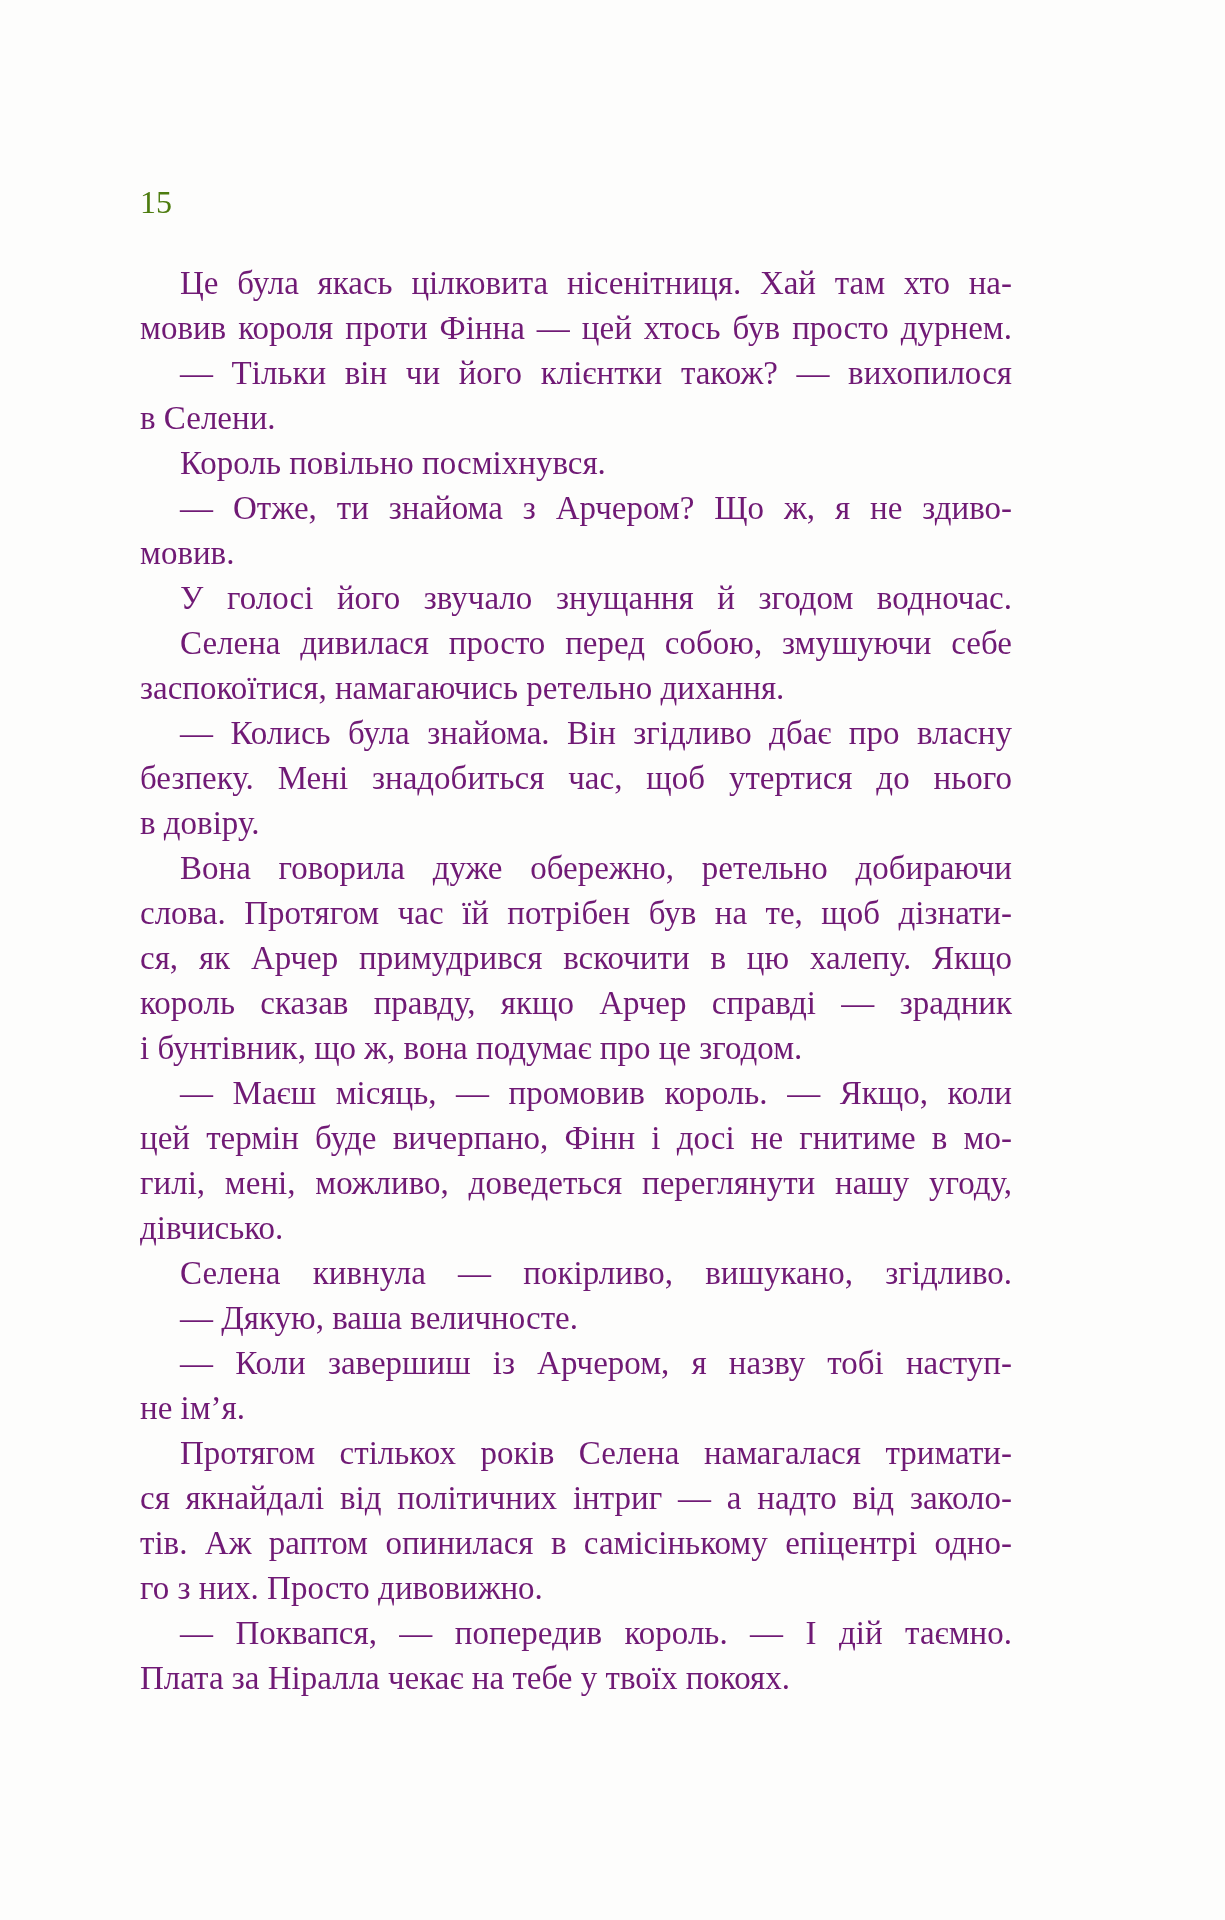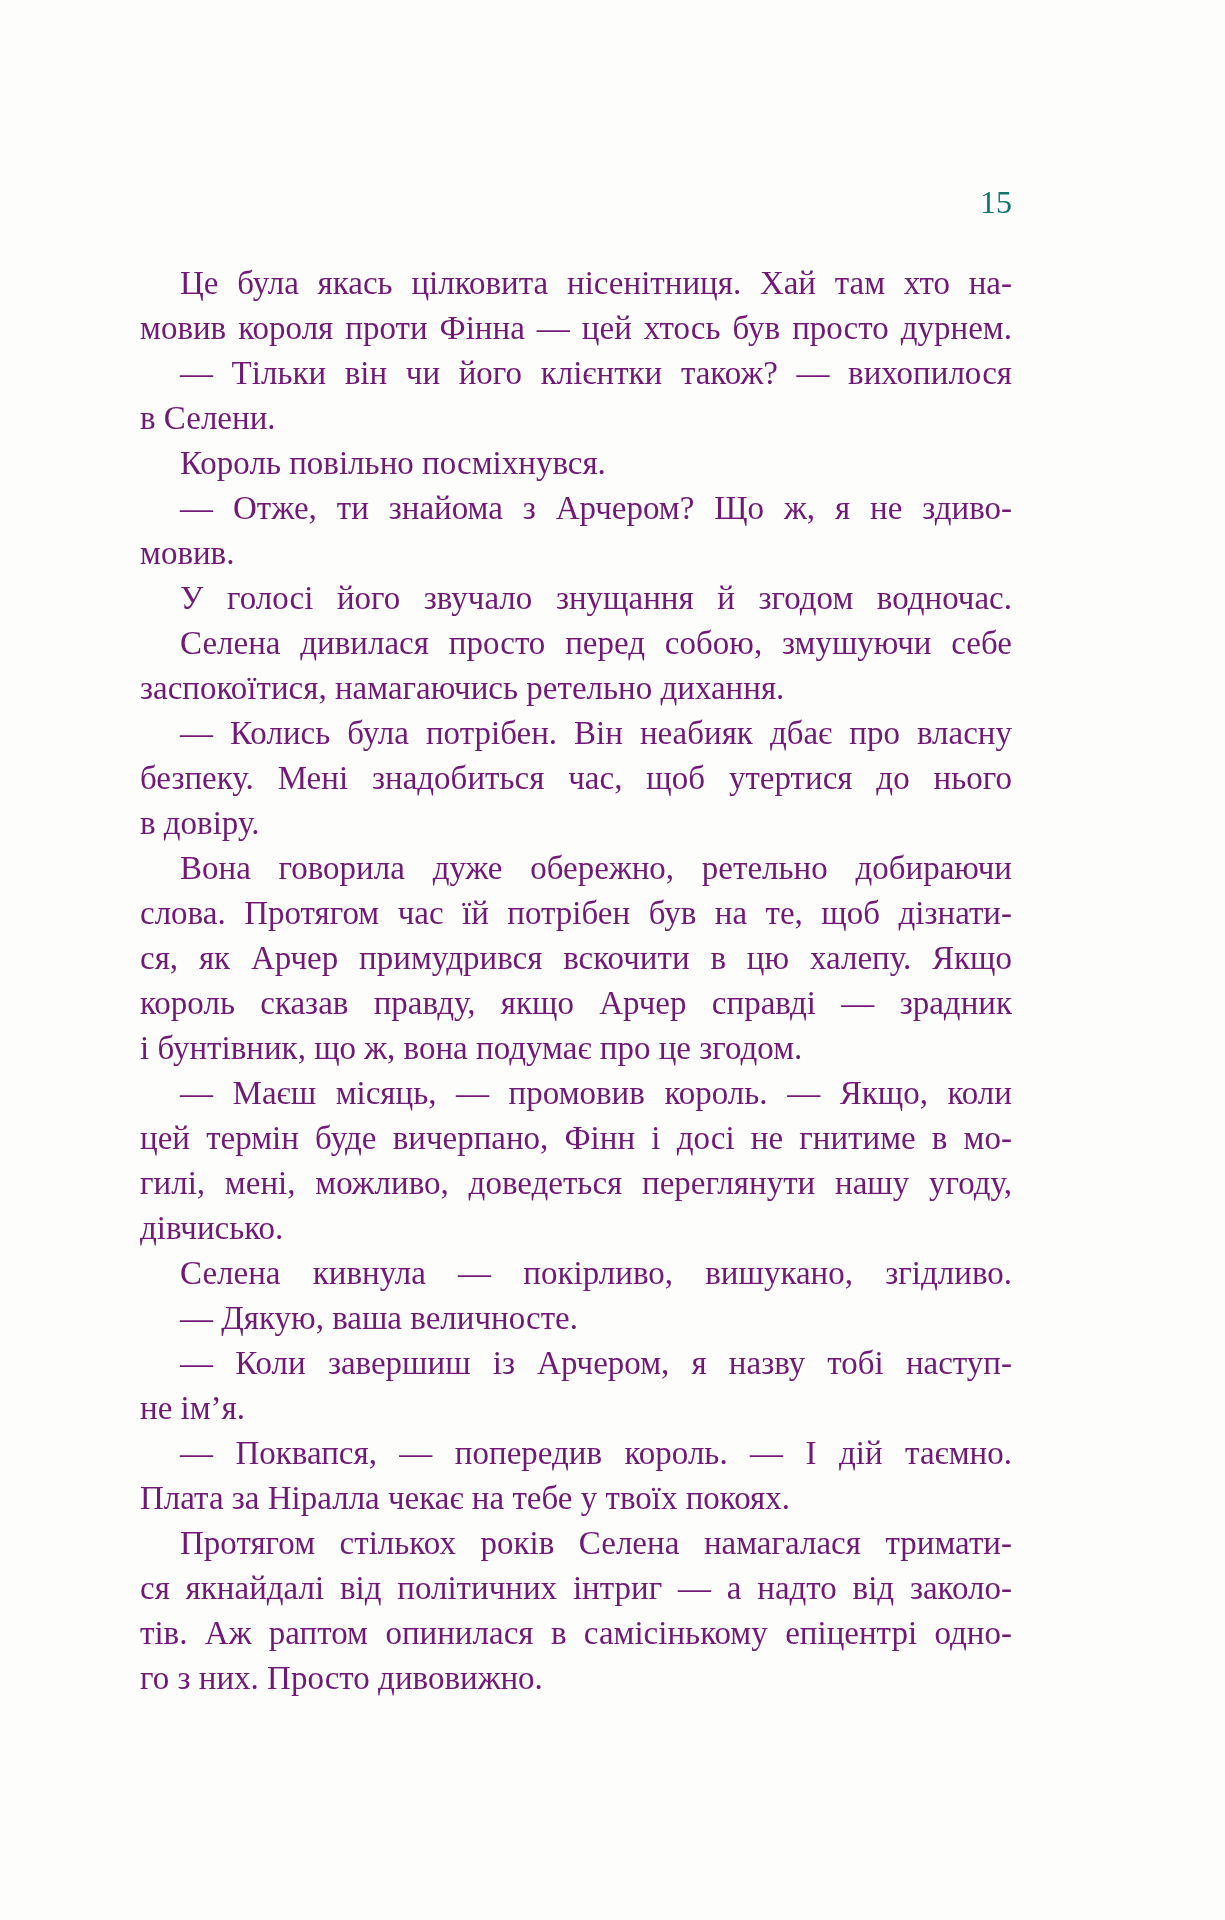--- a/index.html
+++ b/index.html
@@ -14,24 +14,23 @@
     background: #fdfdfc;
     font-family: "Liberation Serif", "DejaVu Serif", serif;
     color: #222222;
     overflow: hidden;
   }
   .folio {
     position: absolute;
     left: 140px;
     top: 186px;
     width: 872px;
-    text-align: right;
     font-size: 32px;
     line-height: 1;
-    color: #0f766e;
+    color: #4d7c0f;
   }
   .text-block {
     position: absolute;
     left: 140px;
     top: 261px;
     width: 872px;
     font-size: 33px;
     line-height: 45px;
     color: #701a75;
   }
@@ -74,21 +73,21 @@
         <div class="line">мовив.</div>
       </div>
       <div class="para">
         <div class="line fill indent">У голосі його звучало знущання й згодом водночас.</div>
       </div>
       <div class="para">
         <div class="line fill indent">Селена дивилася просто перед собою, змушуючи себе</div>
         <div class="line">заспокоїтися, намагаючись ретельно дихання.</div>
       </div>
       <div class="para">
-        <div class="line fill indent">— Колись була потрібен. Він неабияк дбає про власну</div>
+        <div class="line fill indent">— Колись була знайома. Він згідливо дбає про власну</div>
         <div class="line fill">безпеку. Мені знадобиться час, щоб утертися до нього</div>
         <div class="line">в довіру.</div>
       </div>
       <div class="para">
         <div class="line fill indent">Вона говорила дуже обережно, ретельно добираючи</div>
         <div class="line fill">слова. Протягом час їй потрібен був на те, щоб дізнати-</div>
         <div class="line fill">ся, як Арчер примудрився вскочити в цю халепу. Якщо</div>
         <div class="line fill">король сказав правду, якщо Арчер справді — зрадник</div>
         <div class="line">і бунтівник, що ж, вона подумає про це згодом.</div>
       </div>
@@ -102,23 +101,23 @@
         <div class="line fill indent">Селена кивнула — покірливо, вишукано, згідливо.</div>
       </div>
       <div class="para">
         <div class="line indent">— Дякую, ваша величносте.</div>
       </div>
       <div class="para">
         <div class="line fill indent">— Коли завершиш із Арчером, я назву тобі наступ-</div>
         <div class="line">не ім’я.</div>
       </div>
       <div class="para">
-        <div class="line fill indent">— Поквапся, — попередив король. — І дій таємно.</div>
-        <div class="line">Плата за Ніралла чекає на тебе у твоїх покоях.</div>
-      </div>
-      <div class="para">
         <div class="line fill indent">Протягом стількох років Селена намагалася тримати-</div>
         <div class="line fill">ся якнайдалі від політичних інтриг — а надто від заколо-</div>
         <div class="line fill">тів. Аж раптом опинилася в самісінькому епіцентрі одно-</div>
         <div class="line">го з них. Просто дивовижно.</div>
       </div>
+      <div class="para">
+        <div class="line fill indent">— Поквапся, — попередив король. — І дій таємно.</div>
+        <div class="line">Плата за Ніралла чекає на тебе у твоїх покоях.</div>
+      </div>
     </div>
 </div>
 
 </body></html>

